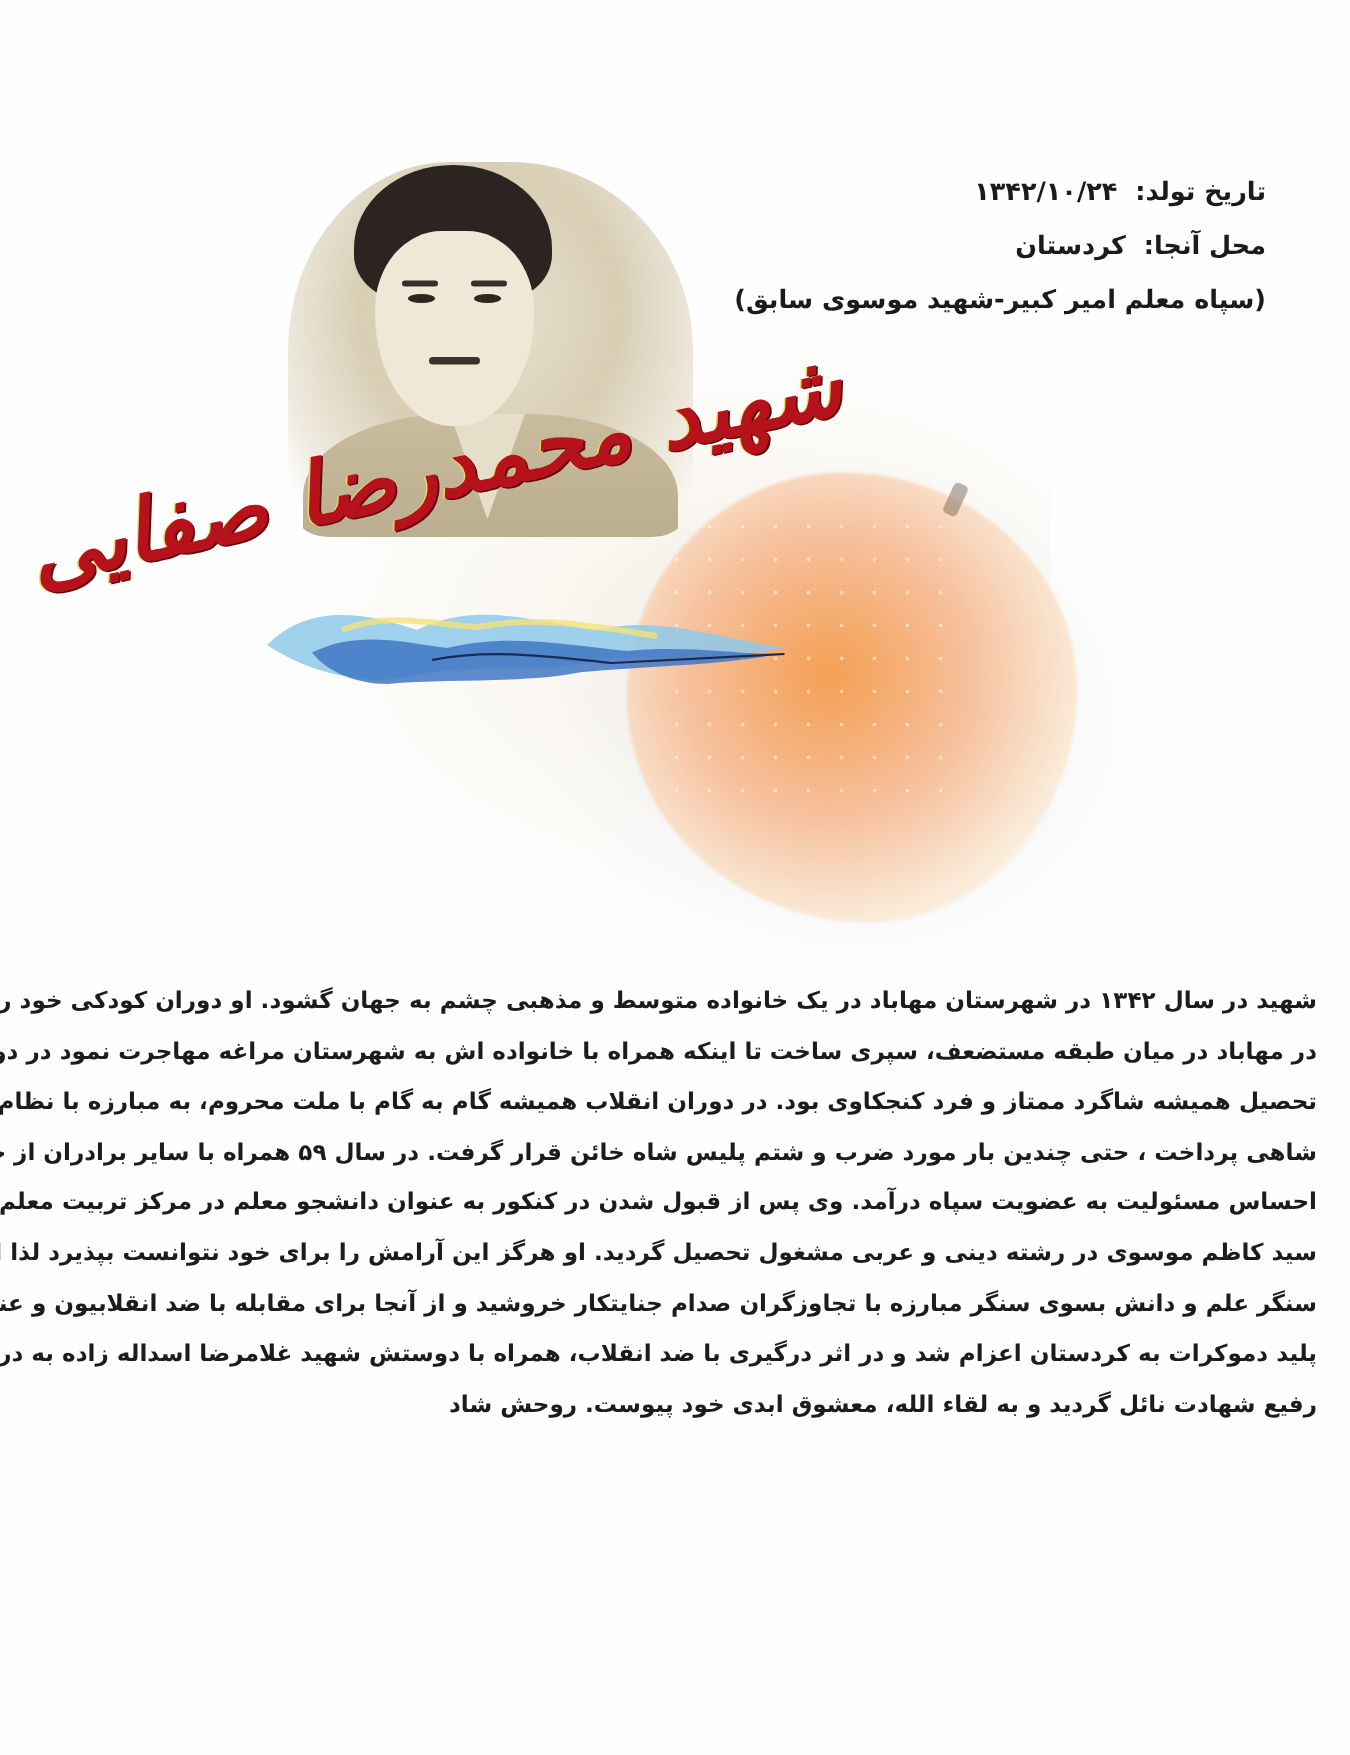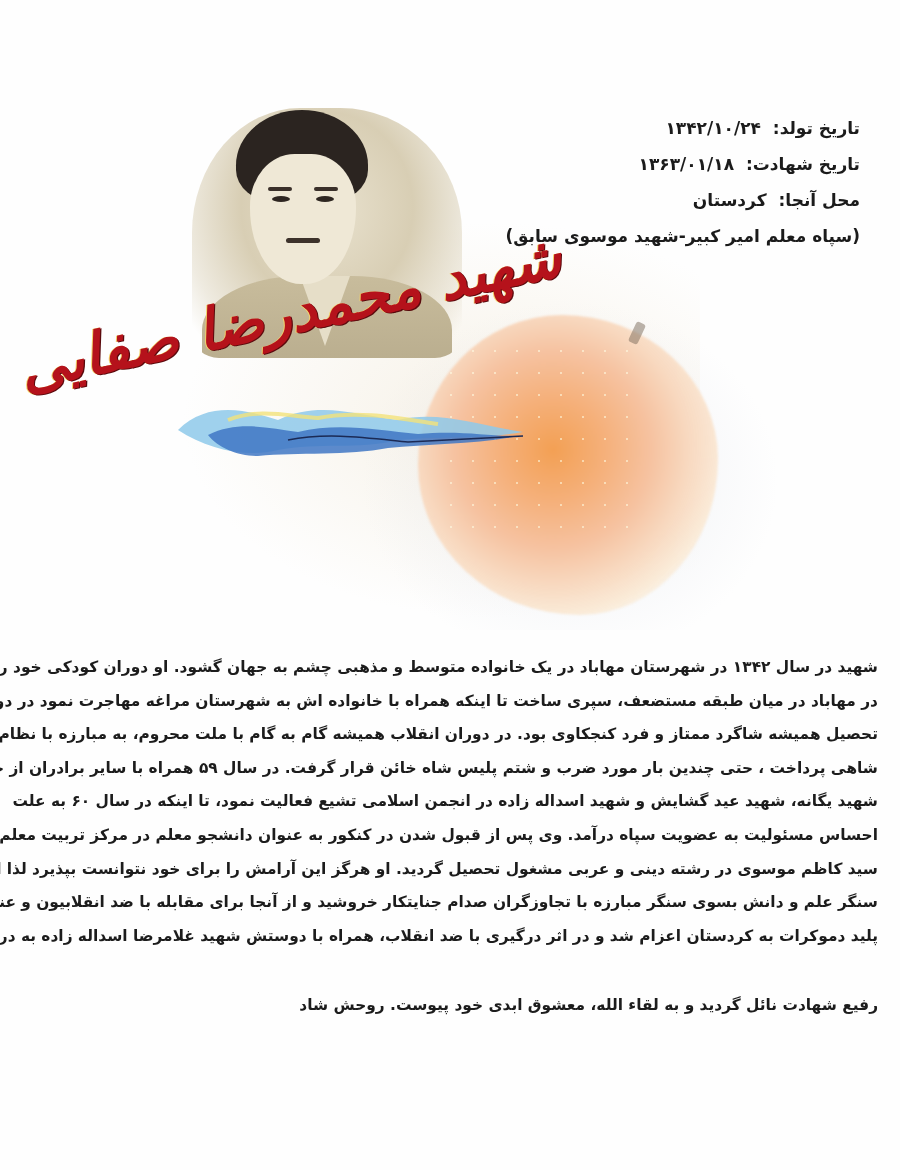--- a/index.html
+++ b/index.html
@@ -83,38 +83,38 @@
     color: #b5121b;
     text-shadow: 1px 1px 0 #5a0a0d, -1px 0 0 #f3d36b;
     transform: rotate(-12deg);
     transform-origin: left center;
     direction: rtl; white-space: nowrap;
     letter-spacing: -2px;
   }
 
   
   .info {
-    position: absolute; right: 40px; top: 110px; width: 380px;
+    position: absolute; right: 56px; top: 110px; width: 380px;
     direction: rtl; text-align: right;
   }
   .info-row {
     font-size: 17px; font-weight: bold; color: #1b1b1b;
     line-height: 36px; height: 36px; white-space: nowrap;
   }
   .info-row .value { margin-right: 6px; }
 
   
   .bio {
     position: absolute; left: 20px; right: 22px; top: 651px;
     direction: rtl; text-align: justify;
     font-size: 15.4px; font-weight: bold; line-height: 33.6px;
     color: #1c1c1c;
   }
   .bio-line { display: block; white-space: nowrap; text-align-last: justify; }
-  .bio-line.last { text-align-last: right; margin-top: 36px; }
+  .bio-line.last { text-align-last: right; }
 </style>
 </head>
 <body>
 
 <div class="page">
 
   <div class="bg-wash"></div>
   <div class="cloth"></div>
 
   <div class="apple"></div>
@@ -142,38 +142,33 @@
   </svg>
 
   <div class="calligraphy-text">شهید محمدرضا صفایی</div>
 
   <div class="info">
     <div class="info-row">
       <span>تاریخ تولد:</span>
       <span class="value">۱۳۴۲/۱۰/۲۴</span>
     </div>
     <div class="info-row">
-      <span>تاریخ شهادت:</span>
-      <span class="value">۱۳۶۳/۰۱/۱۸</span>
-    </div>
-    <div class="info-row">
       <span>محل آنجا:</span>
       <span class="value">کردستان</span>
     </div>
     <div class="info-row">
       <span>(سپاه معلم امیر کبیر-شهید موسوی سابق)</span>
     </div>
   </div>
 
   <div class="bio">
     <span class="bio-line">شهید در سال ۱۳۴۲ در شهرستان مهاباد در یک خانواده متوسط و مذهبی چشم به جهان گشود. او دوران کودکی خود را</span>
     <span class="bio-line">در مهاباد در میان طبقه مستضعف، سپری ساخت تا اینکه همراه با خانواده اش به شهرستان مراغه مهاجرت نمود در دوران</span>
     <span class="bio-line">تحصیل همیشه شاگرد ممتاز و فرد کنجکاوی بود. در دوران انقلاب همیشه گام به گام با ملت محروم، به مبارزه با نظام ستم</span>
     <span class="bio-line">شاهی پرداخت ، حتی چندین بار مورد ضرب و شتم پلیس شاه خائن قرار گرفت. در سال ۵۹ همراه با سایر برادران از جمله</span>
-    <span class="bio-line">شهید یگانه، شهید عید گشایش و شهید اسداله زاده در انجمن اسلامی تشیع فعالیت نمود، تا اینکه در سال ۶۰ به علت</span>
     <span class="bio-line">احساس مسئولیت به عضویت سپاه درآمد. وی پس از قبول شدن در کنکور به عنوان دانشجو معلم در مرکز تربیت معلم شهید</span>
     <span class="bio-line">سید کاظم موسوی در رشته دینی و عربی مشغول تحصیل گردید. او هرگز این آرامش را برای خود نتوانست بپذیرد لذا از</span>
     <span class="bio-line">سنگر علم و دانش بسوی سنگر مبارزه با تجاوزگران صدام جنایتکار خروشید و از آنجا برای مقابله با ضد انقلابیون و عناصر</span>
     <span class="bio-line">پلید دموکرات به کردستان اعزام شد و در اثر درگیری با ضد انقلاب، همراه با دوستش شهید غلامرضا اسداله زاده به درجه</span>
     <span class="bio-line last">رفیع شهادت نائل گردید و به لقاء الله، معشوق ابدی خود پیوست. روحش شاد</span>
   </div>
 
 </div>
 
 </body></html>

